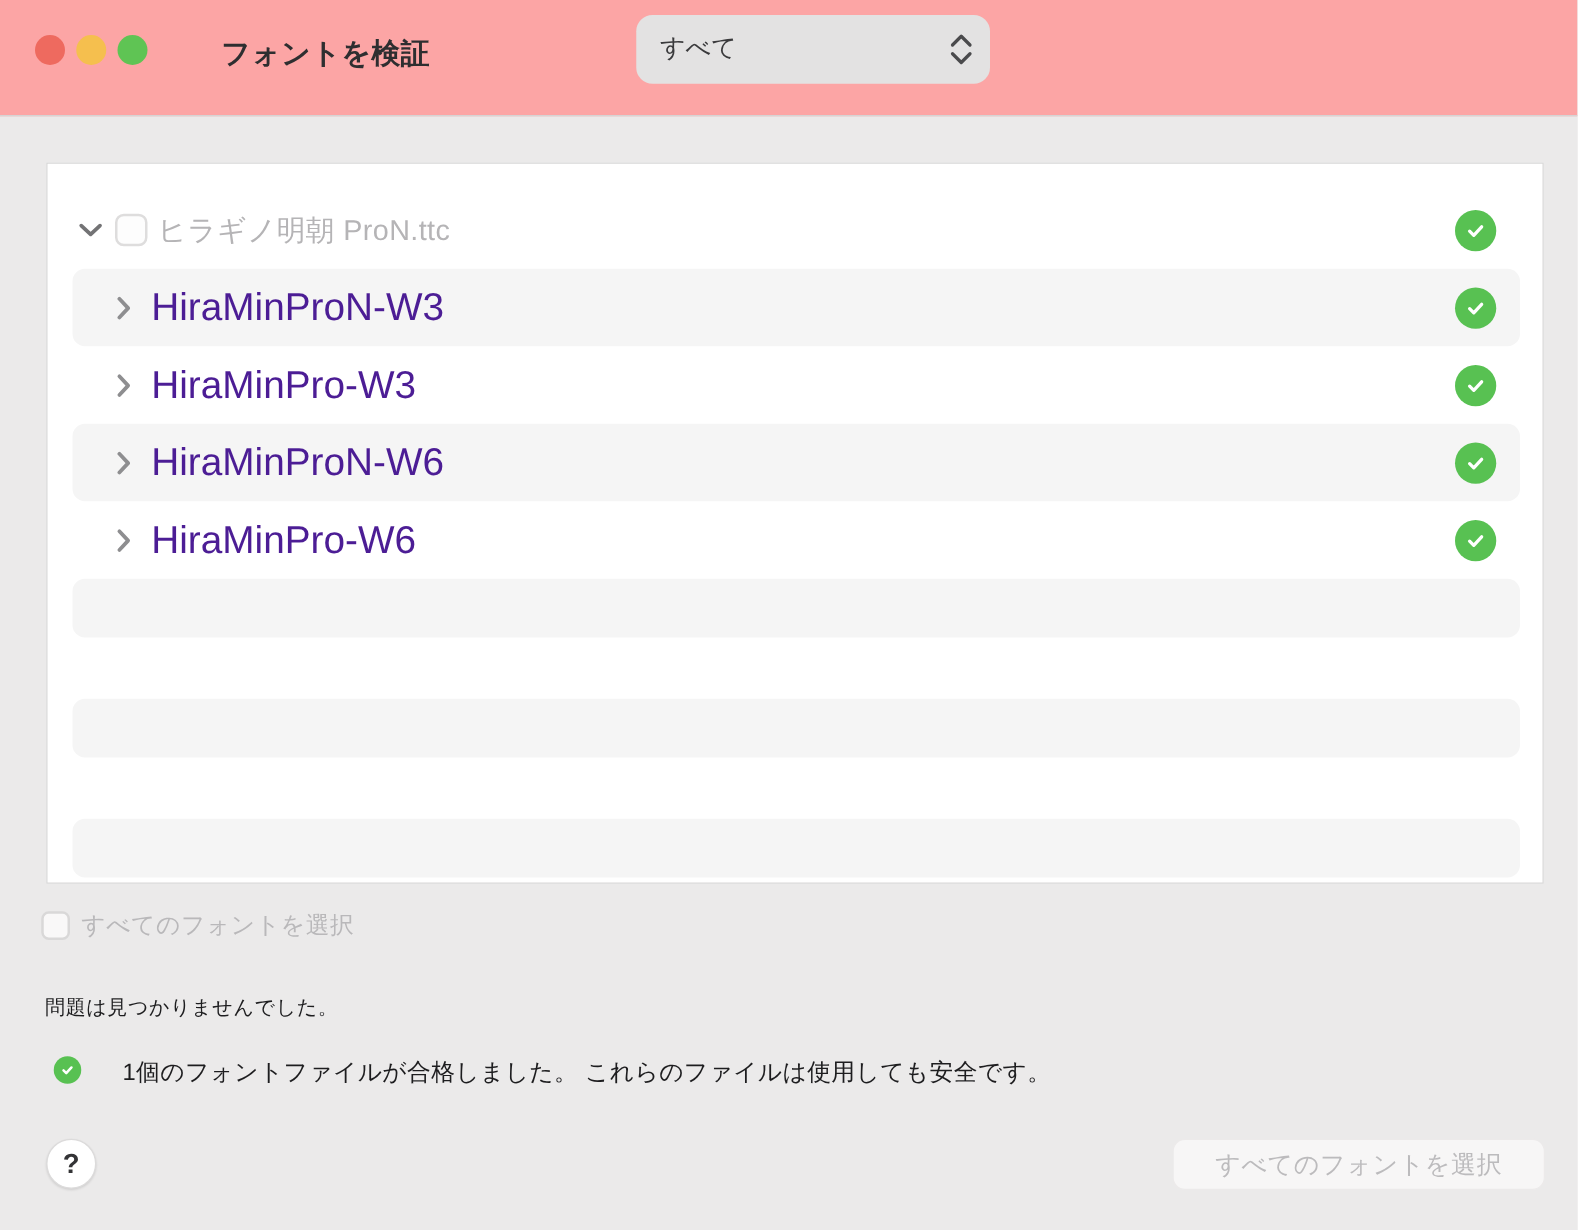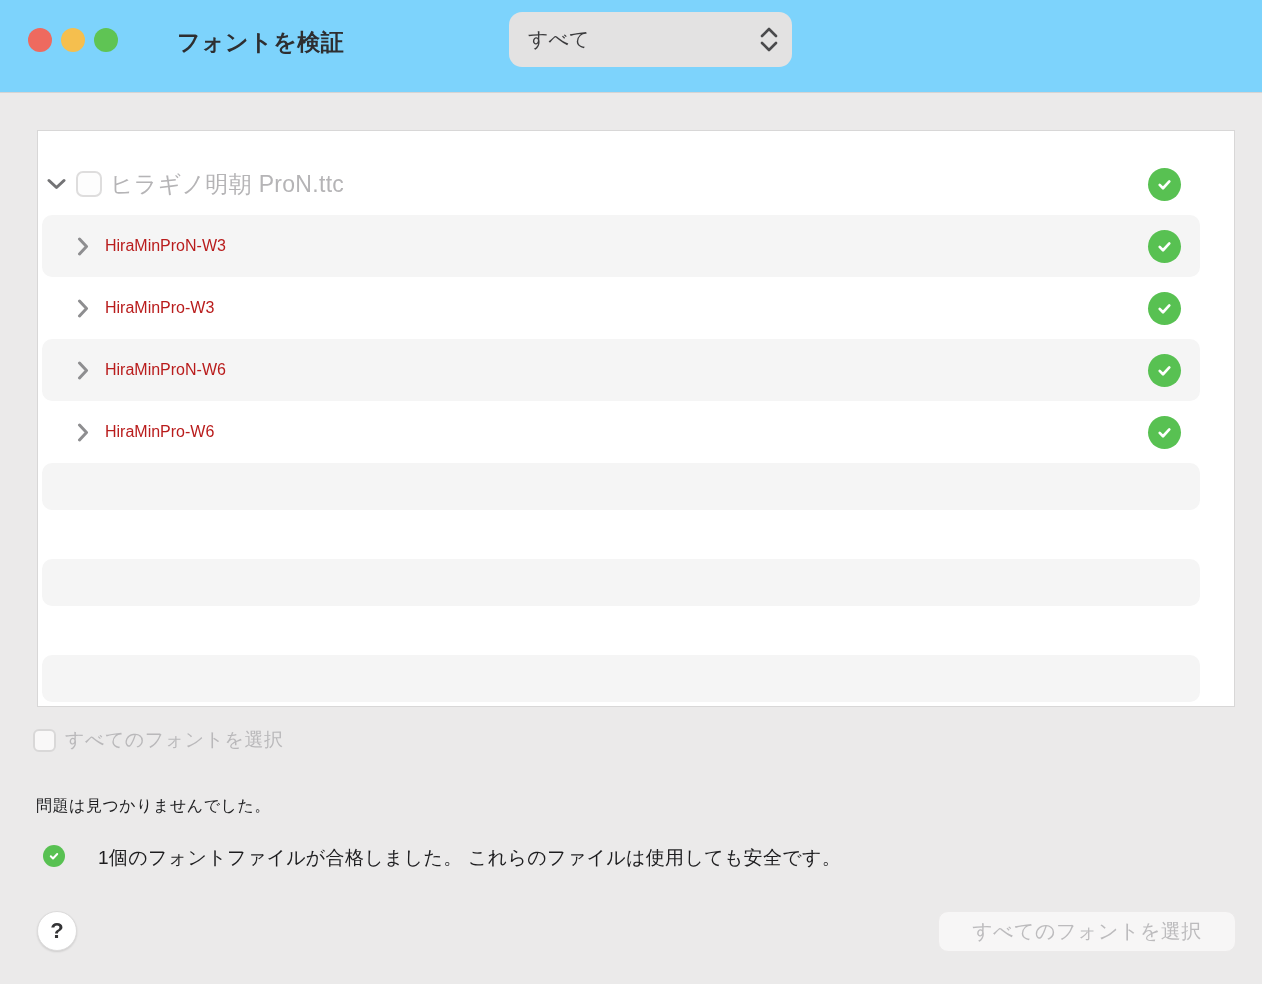--- a/index.html
+++ b/index.html
@@ -7,21 +7,21 @@
   body {
     font-family:"Liberation Sans", sans-serif;
     background:#ebeaea;
     -webkit-font-smoothing:antialiased;
   }
   .window { position:relative; width:1262px; height:984px; background:#ebeaea; overflow:hidden; }
 
   
   .titlebar {
     position:absolute; top:0; left:0; width:1262px; height:93px;
-    background:#7dd3fc; border-bottom:1px solid #d5d4d4;
+    background:#fca5a5; border-bottom:1px solid #d5d4d4;
   }
   .traffic { position:absolute; top:28px; width:24px; height:24px; border-radius:50%; }
   .t-close   { left:28px; background:#ee6a5f; }
   .t-min     { left:61px; background:#f5bf4e; }
   .t-zoom    { left:94px; background:#5fc454; }
   .win-title {
     position:absolute; left:177px; top:27px;
     font-size:23px; font-weight:700; color:#2e2e30; letter-spacing:.5px;
   }
   
@@ -46,21 +46,21 @@
     font-family:"Liberation Sans", sans-serif; font-size:21px; color:#3a3a3c;
   }
   .search input::placeholder { color:#bfbebe; opacity:1; }
 
   
   .listbox {
     position:absolute; left:37px; top:130px; width:1198px; height:577px;
     background:#ffffff; border:1px solid #d8d7d7;
   }
   .lrow {
-    position:absolute; left:4px; width:1158px; height:62px;
+    position:absolute; left:20px; width:1158px; height:62px;
     display:flex; align-items:center; border-radius:10px;justify-content:space-between;
   }
   .lrow.stripe { background:#f5f5f5; }
   .row-0 { top:22px; }
   .row-1 { top:84px; }
   .row-2 { top:146px; }
   .row-3 { top:208px; }
   .row-4 { top:270px; }
   .empty-a { top:332px; height:47px; }
   .empty-b { top:428px; height:47px; }
@@ -70,21 +70,21 @@
   .child-disc { margin-left:35px; width:18px; }
   .group-checkbox {
     flex:0 0 auto; margin-left:9px; width:26px; height:26px;
     background:#fdfdfd; border:2px solid #dedddd; border-radius:7px;
   }
   .group-label {
     margin-left:8px; font-size:23px; color:#b5b4b6; letter-spacing:.3px;
     white-space:nowrap;
   }
   .font-label {
-    margin-left:10px; font-size:16px; color:#b91c1c; white-space:nowrap;
+    margin-left:10px; font-size:31px; color:#4c1d95; white-space:nowrap;
   }
   .badge {
     flex:0 0 auto; margin-left:auto; margin-right:19px;
     width:33px; height:33px; border-radius:50%; background:#58c152;
     display:flex; align-items:center; justify-content:center;
   }
 
   
   .select-all { position:absolute; left:33px; top:727px; display:flex; align-items:center;justify-content:flex-end; }
   .select-all-box {

